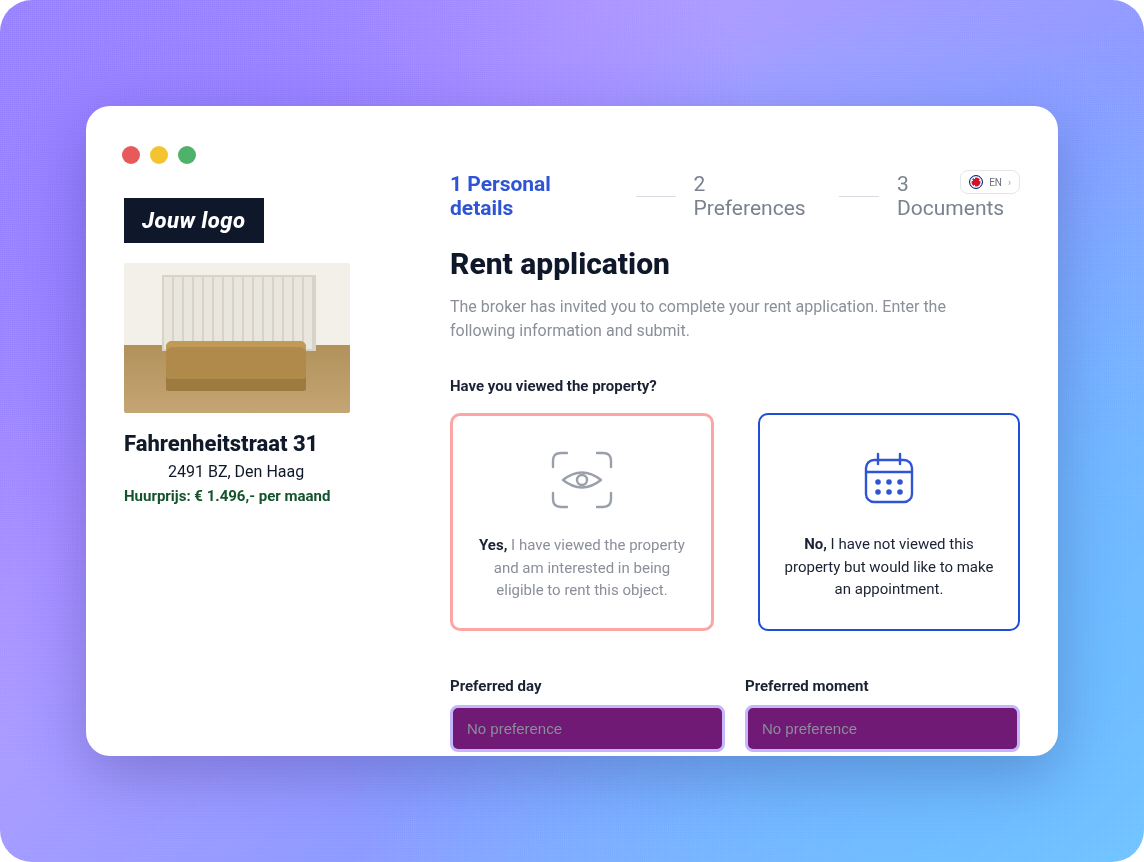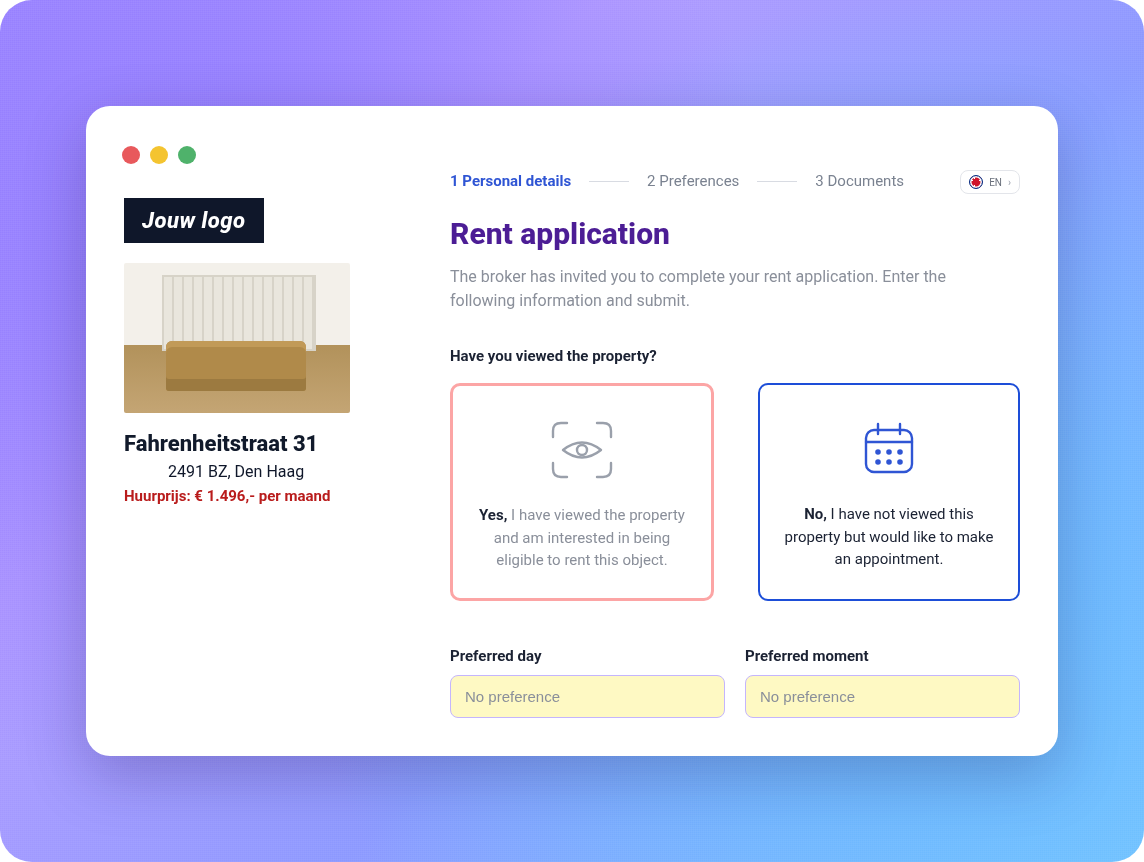--- a/index.html
+++ b/index.html
@@ -49,65 +49,65 @@
       repeating-linear-gradient(90deg, #e9e6dd 0 8px, #d7d3c8 8px 10px);
     border:2px solid #d7d3c8;
   }
   .photo::after{ 
     content:""; position:absolute; left:42px; top:78px; width:140px; height:50px;
     background:#b08a4a; border-radius:6px 6px 3px 3px;
     box-shadow: inset 0 -12px 0 #9c7a40, inset 0 6px 0 #c19a58;
   }
   .addr { margin-top:18px; font-size:22px; font-weight:800; color:#111a2b; }
   .sub { margin-top:6px; font-size:16px; color:#0f172a;margin-left:44px; }
-  .price { margin-top:6px; font-size:15px; font-weight:700; color:#b91c1c; }
+  .price { margin-top:6px; font-size:15px; font-weight:700; color:#14532d; }
 
   .main { flex:1; padding-left:56px; padding-top:28px; position:relative; }
-  .steps { display:flex; align-items:center; gap:18px; font-size:15px; color:#7a8290; }
+  .steps { display:flex; align-items:center; gap:18px; font-size:21px; color:#7a8290; }
   .steps .step.active { color:#2f55d4; font-weight:700; }
   .steps .line { width:40px; height:1px; background:#d8dbe2; }
   .lang {
     position:absolute; right:0; top:26px; border:1px solid #e3e5ea; border-radius:8px;
     padding:4px 8px; display:flex; align-items:center; gap:6px; font-size:10px; color:#6a707c;
   }
   .flag {
     width:14px; height:14px; border-radius:50%;
     background:
       linear-gradient(#cf142b,#cf142b) center/100% 3px no-repeat,
       linear-gradient(#cf142b,#cf142b) center/3px 100% no-repeat,
       linear-gradient(45deg, transparent 45%, #cf142b 45% 55%, transparent 55%),
       linear-gradient(-45deg, transparent 45%, #cf142b 45% 55%, transparent 55%),
       #fff;
     box-shadow: inset 0 0 0 1.5px #fff, 0 0 0 0.5px #00247d inset;
     border:0.5px solid #00247d;
   }
   .chev { font-size:10px; color:#9aa0ab; }
 
-  h1.title { margin-top:26px; font-size:30px; font-weight:800; color:#4c1d95; }
+  h1.title { margin-top:26px; font-size:30px; font-weight:800; color:#0f172a; }
   p.intro { margin-top:14px; font-size:16px; line-height:1.5; color:#8a8f9a; max-width:520px; }
   .q { margin-top:34px; font-size:15px; font-weight:700; color:#1b2233; }
 
   .cards { margin-top:18px; display:flex; gap:44px; }
   .card {
     flex:1; border:3px solid #fca5a5; border-radius:10px; padding:28px 24px 26px;
     text-align:center; color:#8a8f9a; font-size:15px; line-height:1.5; cursor:pointer;
     min-height:194px; display:flex; flex-direction:column; align-items:center; justify-content:flex-start;
   }
   .card.selected { border:2px solid #1d4ed8; }
   .card .icon-wrap { height:72px; display:flex; align-items:center; justify-content:center; margin-bottom:18px; }
   .card .lead { color:#1b2233; font-weight:700; }
   .card.selected .body, .card.selected .lead { color:#1b2233; }
   .card .body { display:inline; }
 
   .fields { margin-top:46px; display:flex; gap:20px; }
   .field { flex:1; }
   .field label { font-size:15px; font-weight:700; color:#1b2233; display:block; margin-bottom:10px; }
   .select {
-    width:100%; border:1px solid #c4b5fd; border-radius:8px; padding:12px 14px;
-    font-size:15px; color:#8a8f9a; background:#fef9c3; text-align:left; cursor:pointer;
+    width:100%; border:3px solid #c4b5fd; border-radius:8px; padding:12px 14px;
+    font-size:15px; color:#8a8f9a; background:#701a75; text-align:left; cursor:pointer;
     position:relative;
   }
 
   
   .eye-icon { stroke:#9aa0ab; }
   .cal-icon { stroke:#2f55d4; }
 </style>
 </head>
 <body>
 

